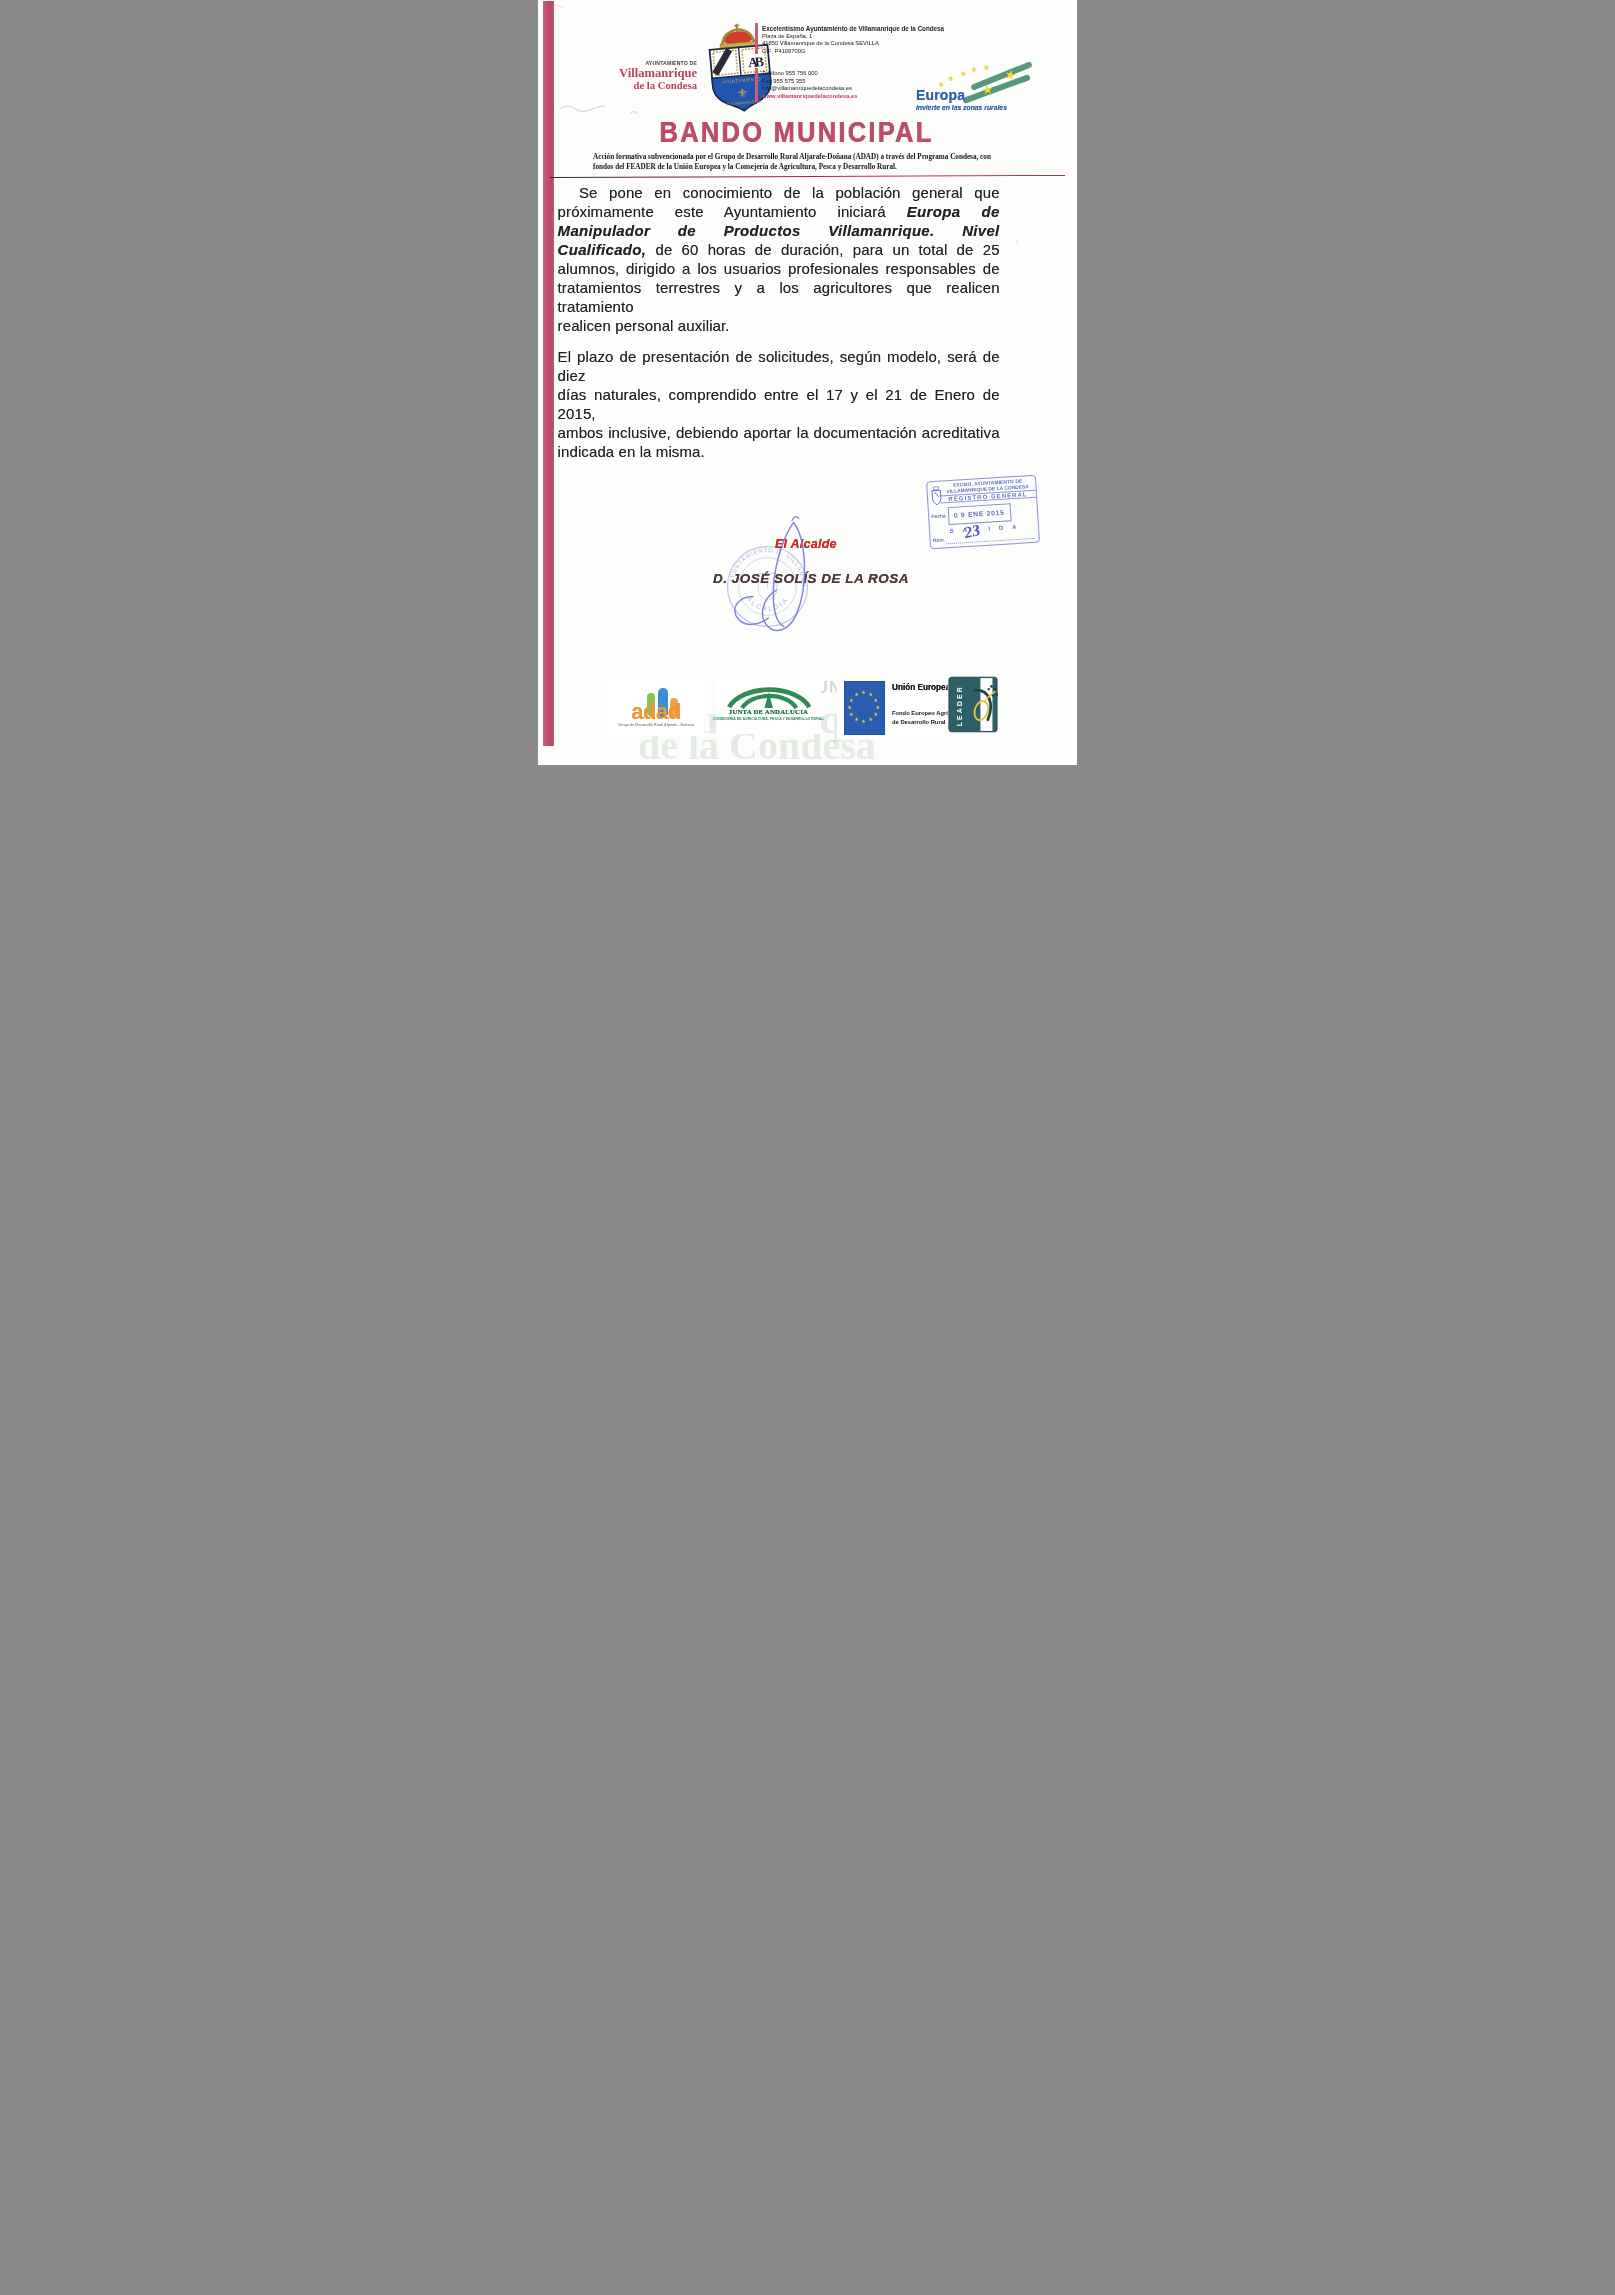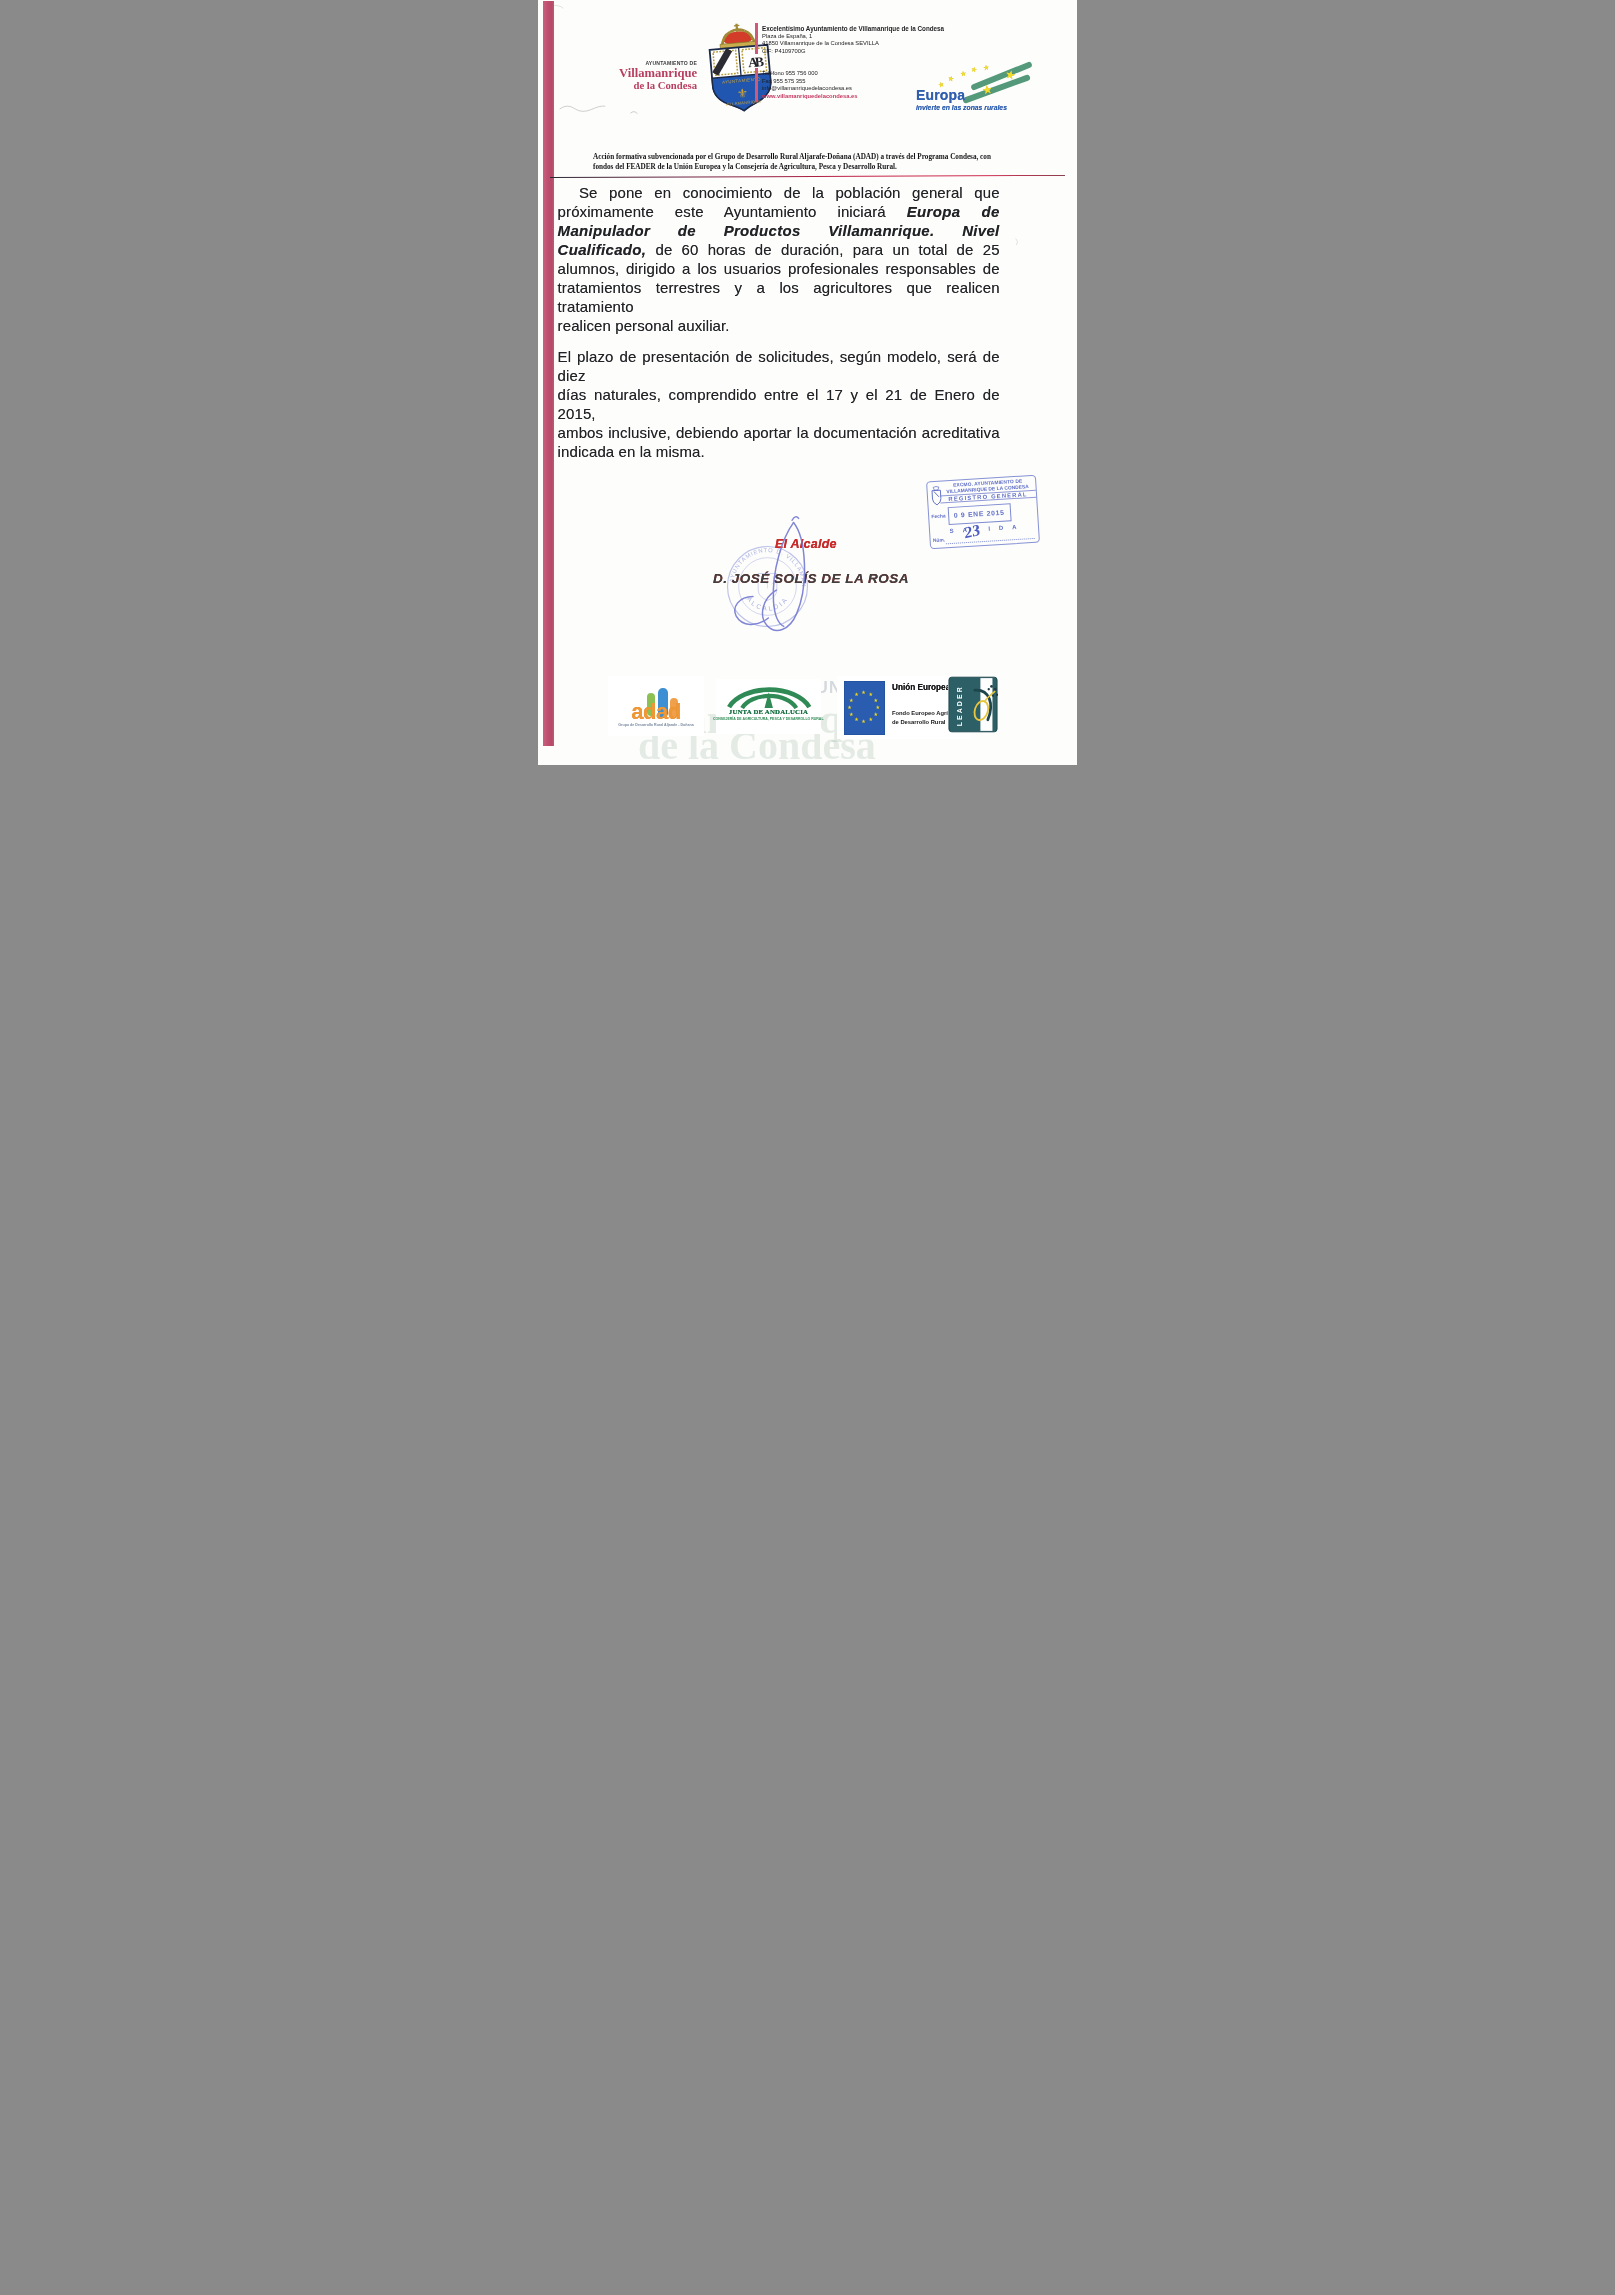--- a/index.html
+++ b/index.html
@@ -198,20 +198,23 @@
     <span class="star s-sm abs" style="left:57px;top:2.8px;transform:rotate(12deg)" data-name="star-icon">★</span>
     <span class="star s-sm abs" style="left:69px;top:0.5px;transform:rotate(-5deg)" data-name="star-icon">★</span>
     <div id="stk1" class="stroke" data-name="green-stroke"></div>
     <div id="stk2" class="stroke" data-name="green-stroke"></div>
     <span class="star s-lg abs" style="left:91px;top:5.6px;transform:rotate(14deg)" data-name="star-icon">★</span>
     <span class="star s-lg abs" style="left:68px;top:20.5px;transform:rotate(-10deg)" data-name="star-icon">★</span>
     <div class="word" data-name="europa-title">Europa</div>
     <div class="tag" data-name="europa-subtitle">invierte en las zonas rurales</div>
   </div>
 
+  <div id="title-wrap" class="abs" data-name="title-block">
+    <span id="title-text" data-name="document-title">BANDO MUNICIPAL</span>
+  </div>
   <div id="subtitle" class="abs" data-name="subtitle-block">
     <div data-name="subtitle-line">Acción formativa subvencionada por el Grupo de Desarrollo Rural Aljarafe-Doñana (ADAD) a través del Programa Condesa, con</div>
     <div data-name="subtitle-line">fondos del FEADER de la Unión Europea y la Consejería de Agricultura, Pesca y Desarrollo Rural.</div>
   </div>
   <div id="rule" class="abs" data-name="horizontal-rule"></div>
 
   <div id="body-text" class="abs" data-name="body-text">
       <div class="para" data-name="paragraph">
         <div class="line just ind" data-name="text-line"><span data-name="body-text-segment">Se pone en conocimiento de la población general que</span></div>
         <div class="line just" data-name="text-line"><span data-name="body-text-segment">próximamente este Ayuntamiento iniciará </span><span class="bi" data-name="emphasis-text">Europa de</span></div>

